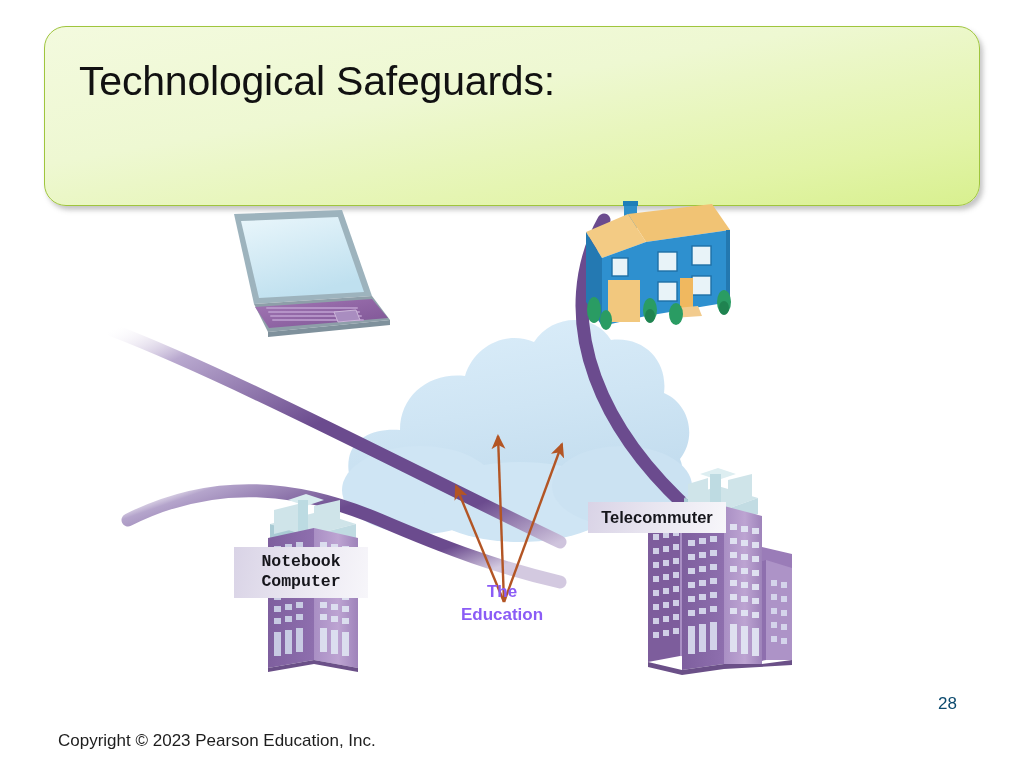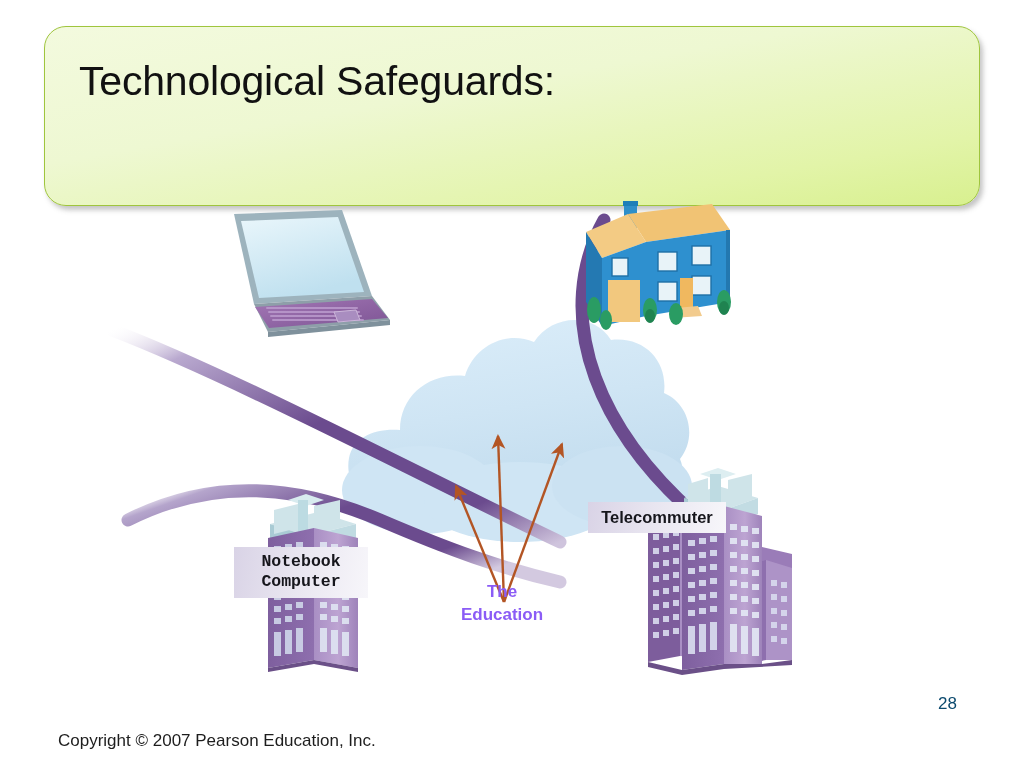--- a/index.html
+++ b/index.html
@@ -452,14 +452,14 @@
   </svg>
 
   <div class="node-label" id="label-notebook">Notebook
 Computer</div>
   <div class="node-label" id="label-telecommuter">Telecommuter</div>
 
   <div class="plain-label" id="label-internet"><span>The</span><br><span>Education</span></div>
 
 </div>
 
-<div id="footer-copyright">Copyright © 2007 Pearson Education, Inc.</div>
+<div id="footer-copyright">Copyright © 2023 Pearson Education, Inc.</div>
 <div id="footer-slide-number">28</div>
 
 </body></html>

